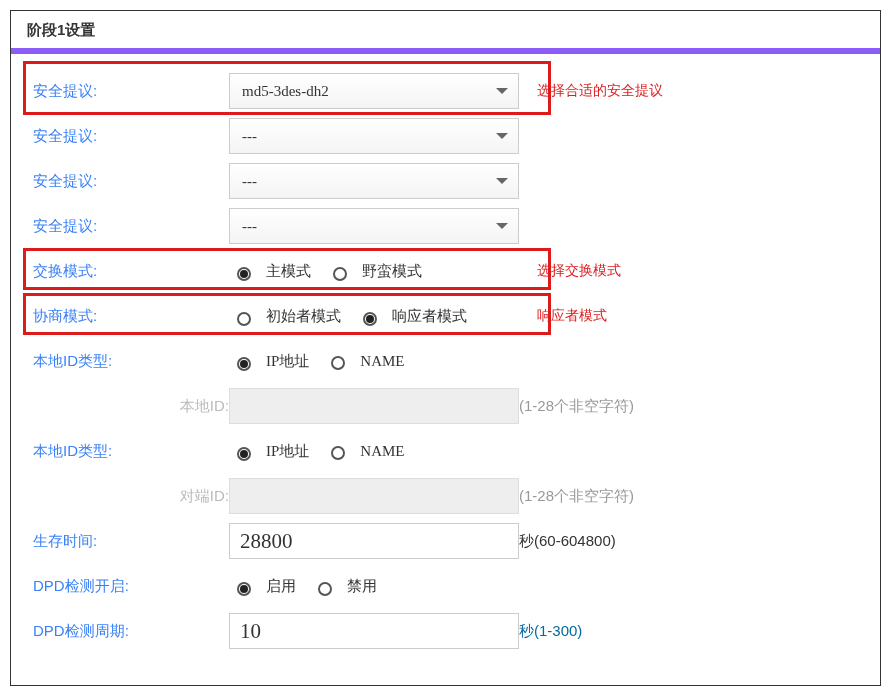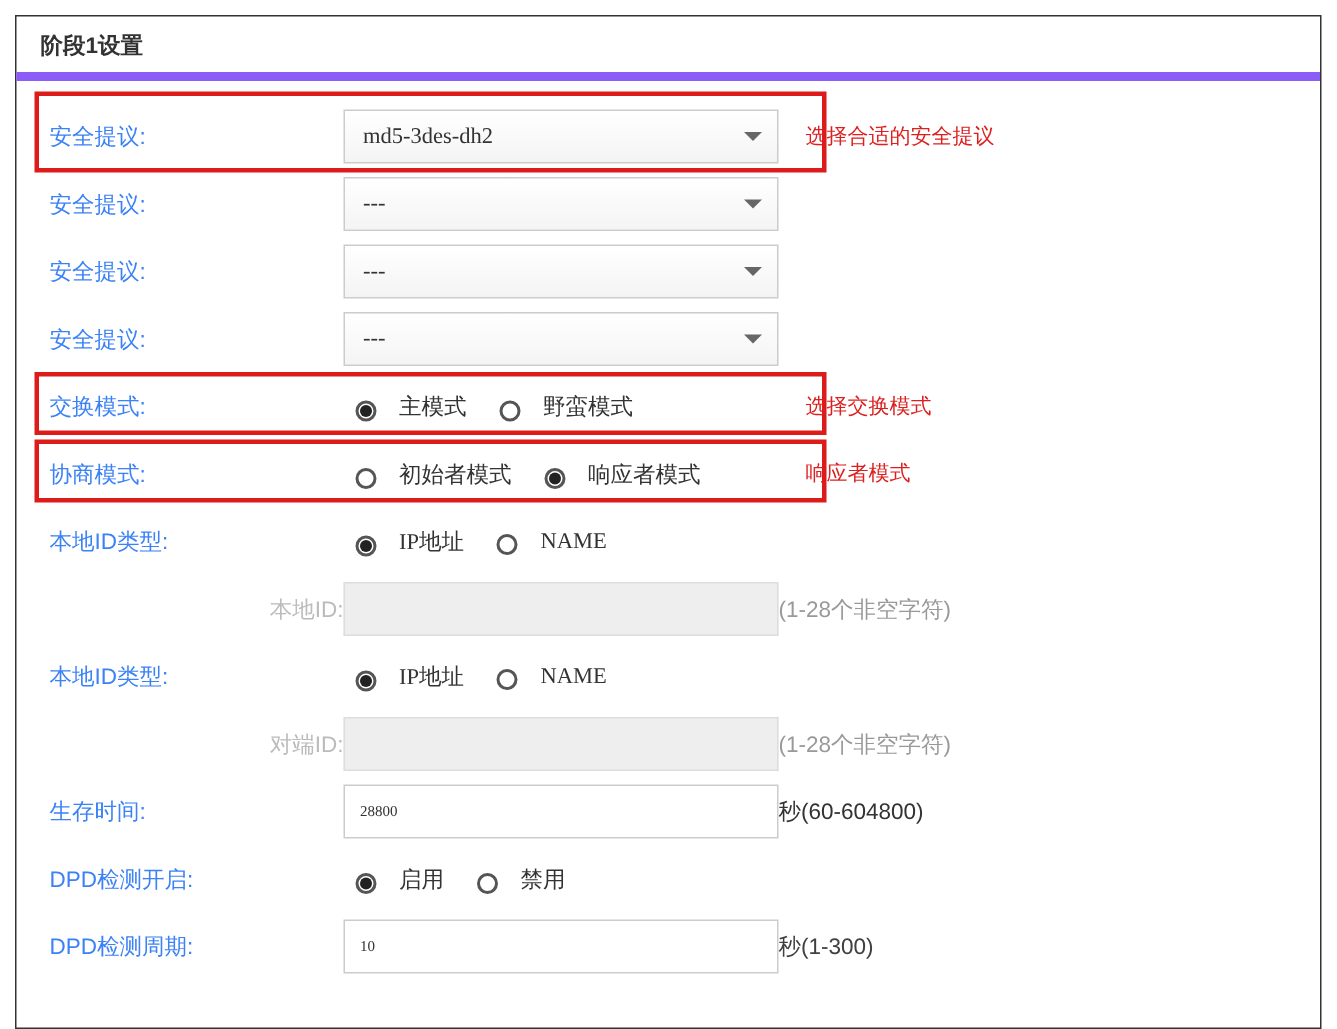--- a/index.html
+++ b/index.html
@@ -112,21 +112,21 @@
       border-radius: 50%;
       top: 50%;
       left: 50%;
       transform: translate(-50%, -50%);
     }
     .text-input {
       width: 100%;
       height: 36px;
       border: 1px solid #ccc;
       padding: 0 10px;
-      font-size: 10px;
+      font-size: 21px;
       color: #333;
       background: #fff;
       font-family: inherit;
     }
     .text-input:disabled {
       background: #eeeeee;
       border-color: #ddd;
     }
     .red-box {
       position: absolute;
@@ -308,17 +308,17 @@
           </div>
         </div>
       </div>
     </div>
 
     <div class="row">
       <div class="row-label">DPD检测周期:</div>
       <div class="control-col">
         <input class="text-input" value="10" style="">
       </div>
-      <div class="hint-col" style="color:#404040">秒(1-300)</div>
+      <div class="hint-col" style="color:#0369a1">秒(1-300)</div>
     </div>
 
   </div>
 </div>
 
 </body></html>

